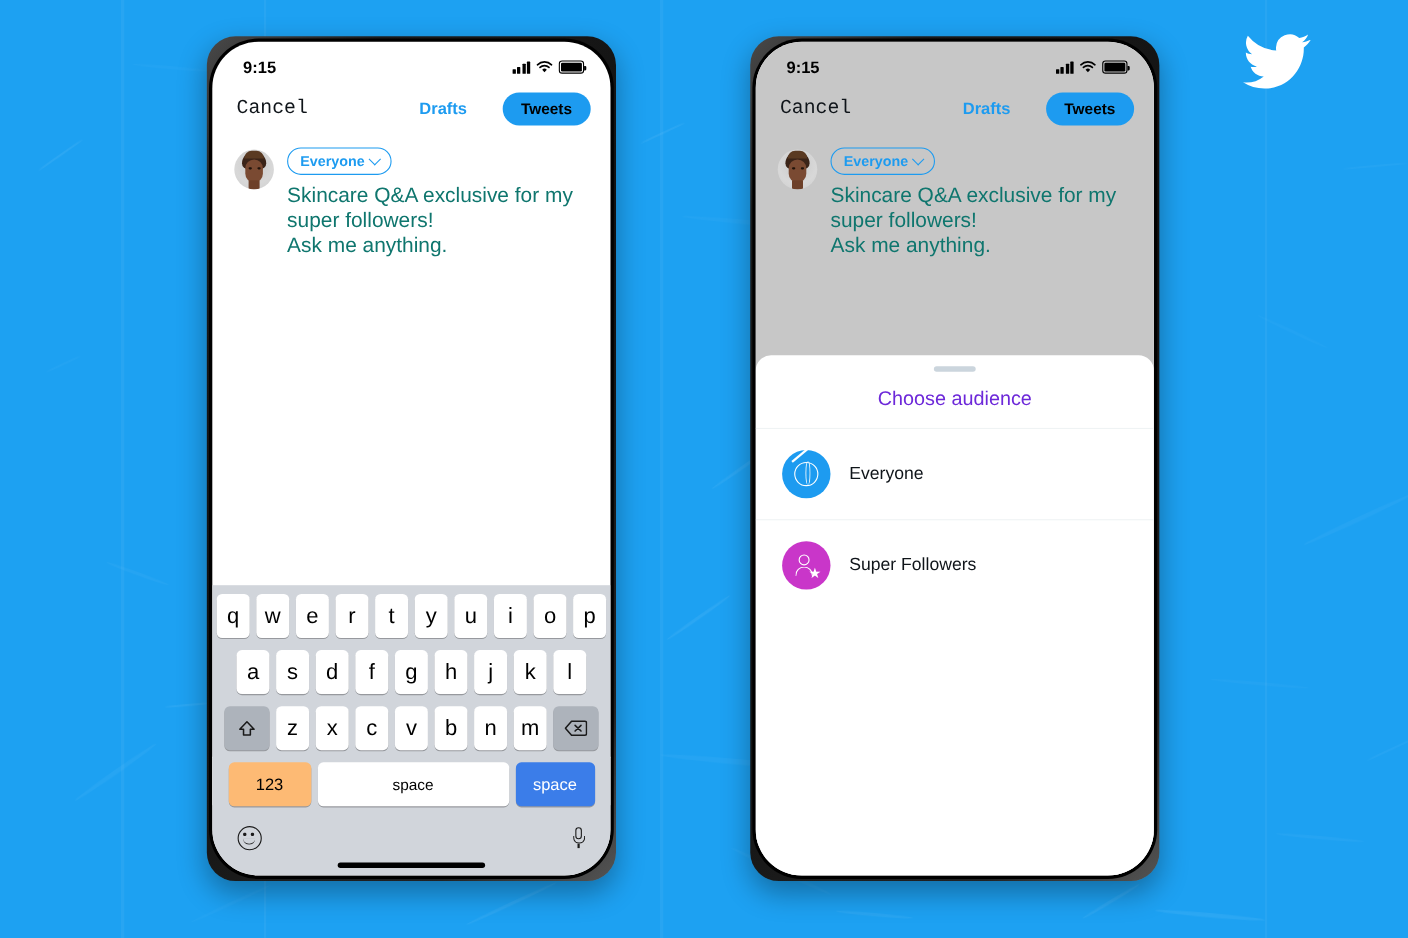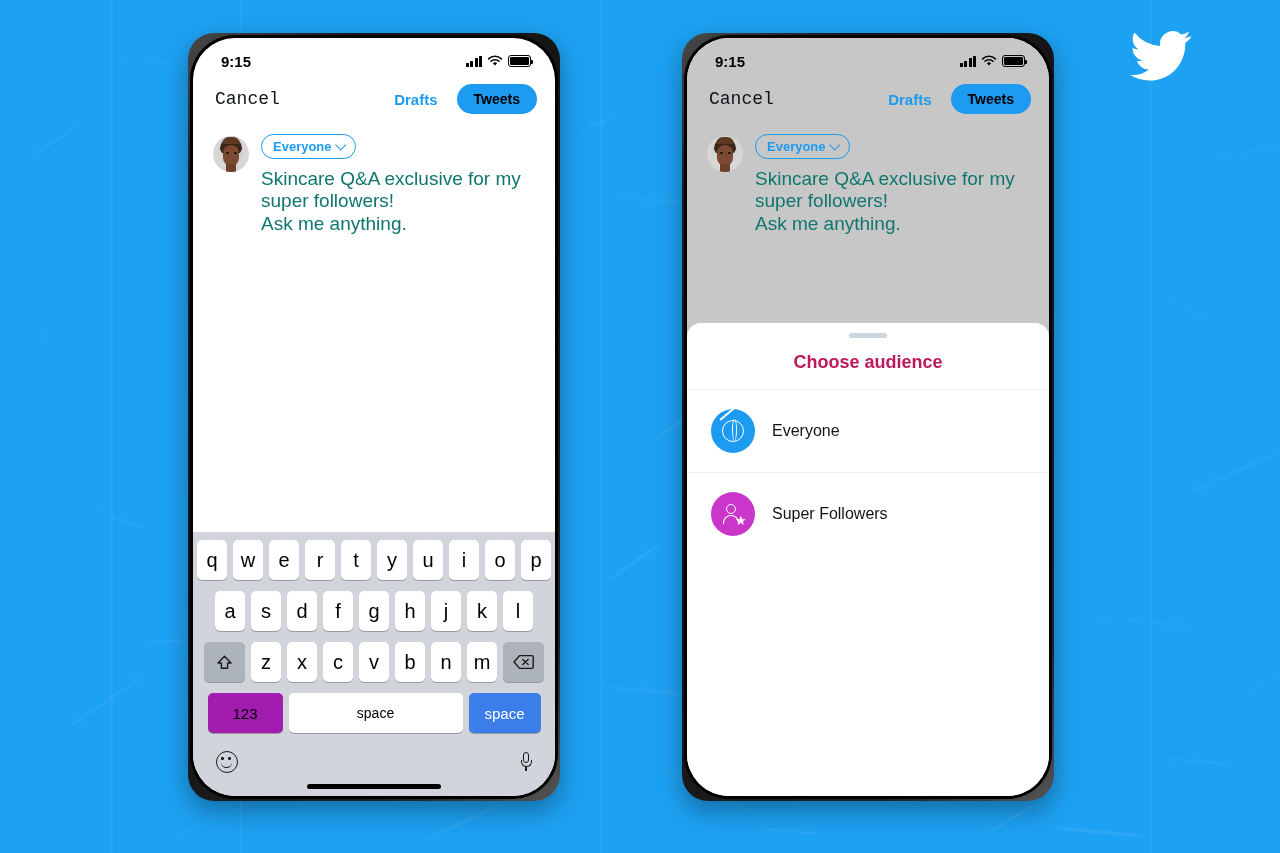--- a/index.html
+++ b/index.html
@@ -57,21 +57,21 @@
   .batt::after{content:"";position:absolute;right:-3.2px;top:3.4px;width:1.8px;height:4.4px;background:#000;border-radius:0 1px 1px 0;}
   .batt span{display:block;height:100%;background:#000;border-radius:1.2px;}
 
   
   .nav {
     display:flex; align-items:center; justify-content:space-between;
     padding:6px 18px 10px 22px;
     position:relative; z-index:3;
   }
   .nav-cancel { font-size:18px; color:#0f1419;font-family:Liberation Mono, monospace; }
-  .nav-right { display:flex; align-items:center; gap:19px; }
+  .nav-right { display:flex; align-items:center; gap:32px; }
   .nav-drafts { font-size:15px; font-weight:bold; color:#1d9bf0; }
   .btn-tweets {
     background:#1d9bf0; color:#000000; font-size:14px; font-weight:bold;
     padding:7px 17px; border-radius:20px; border:none;
   }
 
   
   .compose { display:flex; padding:10px 14px 0 20px; position:relative; z-index:3; }
   .avatar {
     width:36px; height:36px; border-radius:50%; flex:0 0 36px;
@@ -145,41 +145,41 @@
   }
   .krow { display:flex; justify-content:center; gap:6px; margin-bottom:11px; }
   .key {
     background:#fff; border-radius:5px; box-shadow:0 1px 0 rgba(0,0,0,0.28);
     font-size:20px; color:#000; width:30px; height:40px;
     display:flex; align-items:center; justify-content:center; border:none;
   }
   .krow.r2 { padding:0 16px; }
   .krow.r3 { padding:0 0px; }
   .key.wide { background:#adb3bb; width:41px; }
-  .key.num  { background:#a21caf; width:75px; font-size:15px; }
+  .key.num  { background:#fdba74; width:75px; font-size:15px; }
   .key.space{ width:174px; font-size:14px; }
   .key.search{ background:#3b7de9; color:#fff; width:72px; font-size:15px; }
   .kb-bottom { display:flex; align-items:center; justify-content:space-between; padding:1px 20px 4px 20px; height:38px; }
   .emoji-ic { width:22px; height:22px; border-radius:50%; border:1.7px solid #1a1a1a; position:relative; }
   .emoji-ic::before{content:"";position:absolute;left:4px;top:5.5px;width:2.5px;height:2.5px;border-radius:50%;background:#1a1a1a;box-shadow:7px 0 0 #1a1a1a;}
   .emoji-ic::after {content:"";position:absolute;left:3.5px;top:10px;width:11px;height:5px;border-bottom:1.7px solid #1a1a1a;border-radius:0 0 8px 8px;}
   .mic-ic { width:12px; height:20px; position:relative; }
   .mic-ic .cap{position:absolute;left:3px;top:0;width:6px;height:11px;border:1.6px solid #1a1a1a;border-radius:3px;}
   .mic-ic .arc{position:absolute;left:0.5px;top:8px;width:11px;height:7px;border:1.6px solid #1a1a1a;border-top:none;border-radius:0 0 7px 7px;}
   .mic-ic .stem{position:absolute;left:5.2px;top:15px;width:1.6px;height:4px;background:#1a1a1a;}
   .home-ind { width:134px; height:5px; background:#000; border-radius:3px; margin:2px auto 7px auto; }
 
   
   .dim { position:absolute; inset:0; background:#c7c7c7; z-index:5; }
   .sheet {
     position:absolute; left:0; right:0; bottom:0; top:285px;
     background:#fff; border-radius:14px 14px 0 0; z-index:6;
   }
   .grabber { width:38px; height:5px; border-radius:3px; background:#cbd5dd; margin:10px auto 0 auto; }
-  .sheet-title { text-align:center; font-size:18px; font-weight:bold; color:#be185d; padding:14px 0 16px 0; }
+  .sheet-title { text-align:center; font-size:18px; font-weight:normal; color:#6d28d9; padding:14px 0 16px 0; }
   .sheet-sep { height:1px; background:#eff3f4; }
   .aud-row { display:flex; align-items:center; gap:17px; padding:19px 24px; }
   .aud-ic { width:44px; height:44px; border-radius:50%; flex:0 0 44px; position:relative; }
   .aud-ic.everyone { background:#1d9bf0; }
   .aud-ic.supers   { background:#c936c9; }
   .g-ring { position:absolute; left:11px; top:11px; width:22px; height:22px; border:1.7px solid #fff; border-radius:50%; }
   .g-ring::before{content:"";position:absolute;left:8.5px;top:-1.7px;width:3px;height:22px;border-left:1.4px solid #fff;border-right:1.4px solid #fff;border-radius:50%;}
   .g-slash{position:absolute;left:9px;top:10px;width:26px;height:1.7px;background:#fff;transform:rotate(-40deg);transform-origin:left center;}
   .pr-head{position:absolute;left:15px;top:12px;width:10px;height:10px;border:1.8px solid #fff;border-radius:50%;}
   .pr-body{position:absolute;left:12px;top:23px;width:16px;height:9px;border:1.8px solid #fff;border-bottom:none;border-radius:9px 9px 0 0;}

